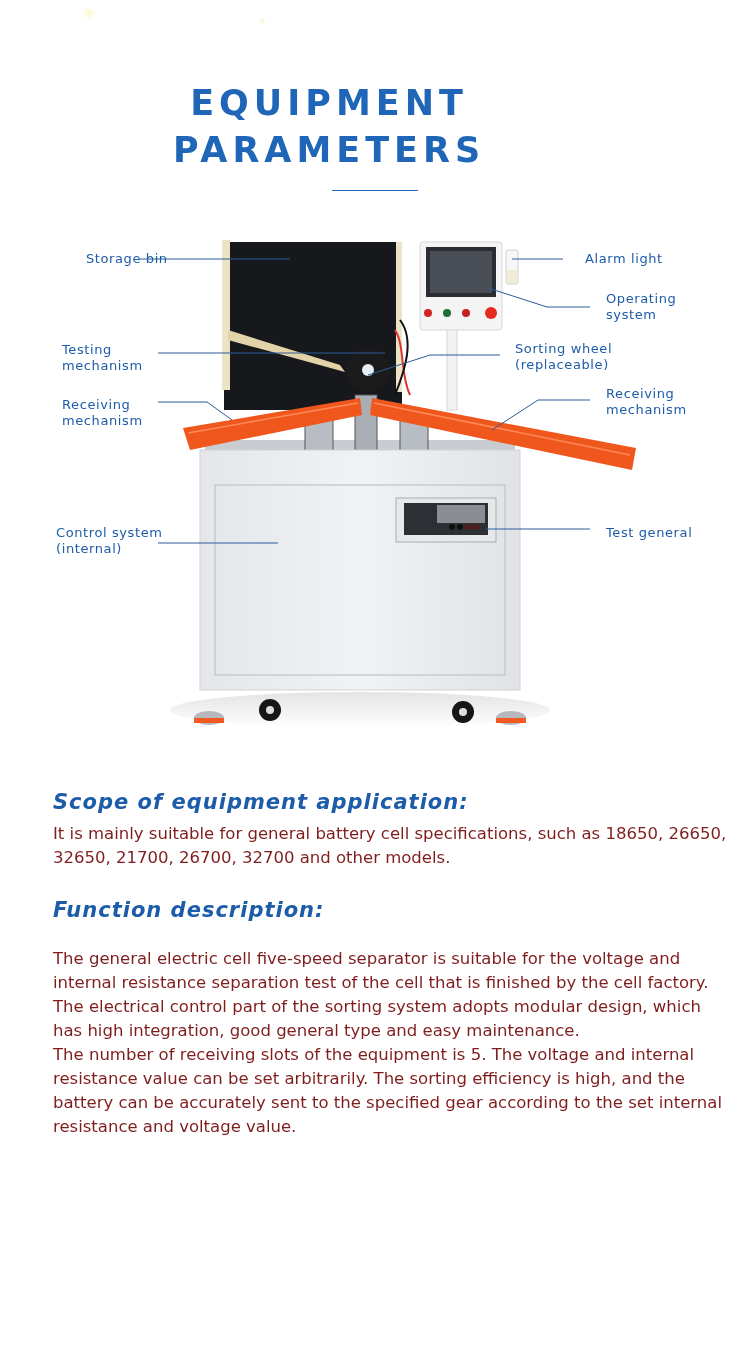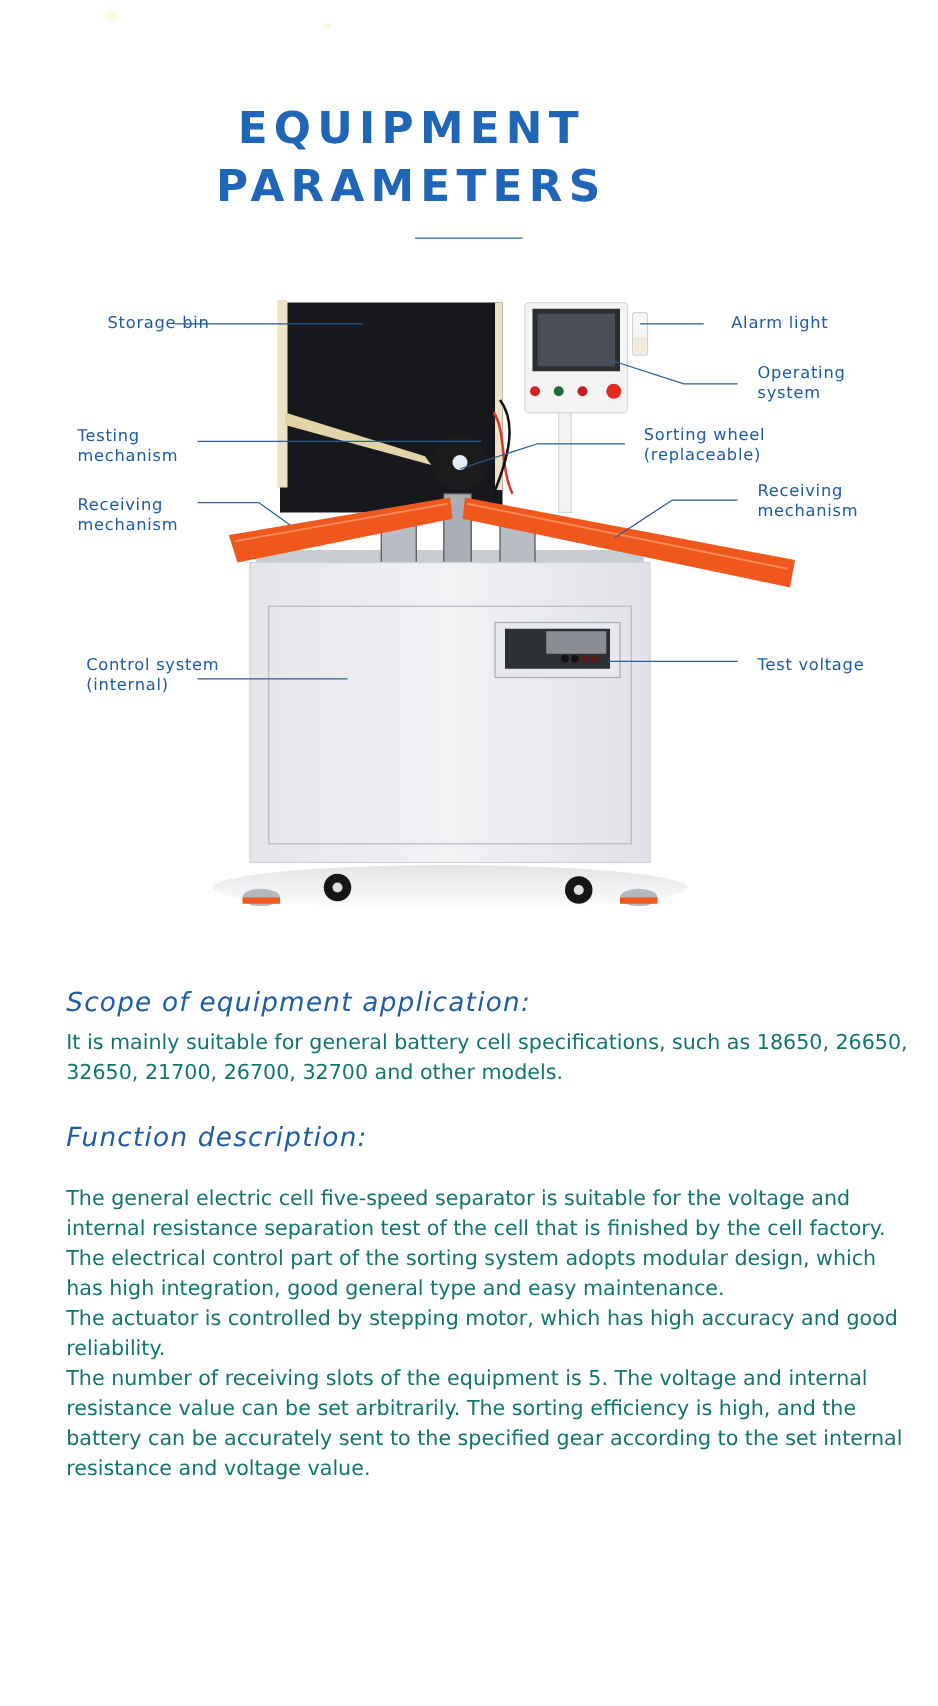--- a/index.html
+++ b/index.html
@@ -2,22 +2,22 @@
 <html><head>
 <meta charset="utf-8">
 <style>
   html, body { margin: 0; padding: 0; background: #ffffff; }
   body { width: 750px; height: 1365px; position: relative; overflow: hidden; font-family: "DejaVu Sans", sans-serif; }
   .sparkle { position: absolute; width: 14px; height: 14px; border-radius: 50%; background: radial-gradient(circle, rgba(250,245,200,0.9) 0%, rgba(255,255,255,0) 70%); }
   .title { position: absolute; left: 0; width: 658px; text-align: center; color: #1f66b8; font-family: "DejaVu Sans", sans-serif; font-weight: bold; font-size: 35px; letter-spacing: 5px; line-height: 1; }
   .title-rule { position: absolute; left: 332px; top: 190px; width: 86px; height: 1px; background: #1f66b8; }
   .machine { position: absolute; left: 0; top: 230px; width: 750px; height: 520px; }
   .label { position: absolute; color: #1d5ca8; font-family: "DejaVu Sans", sans-serif; font-size: 13px; line-height: 16px; letter-spacing: 0.6px; white-space: pre; }
-  .section-head { position: absolute; left: 53px; color: #1d5ca8; font-family: "DejaVu Sans", sans-serif; font-style: italic; font-weight: normal; font-size: 21px; letter-spacing: 1px; }
-  .para { position: absolute; left: 53px; width: 680px; color: #0f766e; font-family: "DejaVu Sans", sans-serif; font-size: 16.5px; line-height: 24px; }
+  .section-head { position: absolute; left: 53px; color: #1d5ca8; font-family: "DejaVu Sans", sans-serif; font-style: italic; font-weight: bold; font-size: 21px; letter-spacing: 1px; }
+  .para { position: absolute; left: 53px; width: 680px; color: #7f1d1d; font-family: "DejaVu Sans", sans-serif; font-size: 16.5px; line-height: 24px; }
   .para p { margin: 0; }
 </style>
 </head>
 <body>
 
 <div class="sparkle" style="left:82px;top:6px;"></div>
 <div class="sparkle" style="left:258px;top:17px;width:8px;height:8px;"></div>
 
 <div class="title" style="top:86px;">EQUIPMENT</div>
 <div class="title" style="top:133px;">PARAMETERS</div>
@@ -113,35 +113,34 @@
     <polyline points="590,400 538,400 492,430"></polyline>
     <line x1="486" y1="529" x2="590" y2="529"></line>
   </g>
 </svg>
 
 <div class="label" style="left:62px;top:251px;margin-left:24px;">Storage bin</div>
 <div class="label" style="left:62px;top:342px;">Testing
 mechanism</div>
 <div class="label" style="left:62px;top:397px;">Receiving
 mechanism</div>
-<div class="label" style="left:56px;top:525px;margin-left:13px;">Control system
+<div class="label" style="left:56px;top:525px;">Control system
 (internal)</div>
 <div class="label" style="left:585px;top:251px;">Alarm light</div>
 <div class="label" style="left:606px;top:291px;">Operating
 system</div>
 <div class="label" style="left:515px;top:341px;">Sorting wheel
 (replaceable)</div>
 <div class="label" style="left:606px;top:386px;">Receiving
 mechanism</div>
-<div class="label" style="left:606px;top:525px;">Test voltage</div>
+<div class="label" style="left:606px;top:525px;">Test general</div>
 
 <div class="section-head" style="top:790px;">Scope of equipment application:</div>
 <div class="para" style="top:822px;">
   <p>It is mainly suitable for general battery cell specifications, such as 18650, 26650, 32650, 21700, 26700, 32700 and other models.</p>
 </div>
 
 <div class="section-head" style="top:898px;">Function description:</div>
 <div class="para" style="top:930px;margin-top:17px;">
   <p>The general electric cell five-speed separator is suitable for the voltage and internal resistance separation test of the cell that is finished by the cell factory.</p>
   <p>The electrical control part of the sorting system adopts modular design, which has high integration, good general type and easy maintenance.</p>
-  <p>The actuator is controlled by stepping motor, which has high accuracy and good reliability.</p>
   <p>The number of receiving slots of the equipment is 5. The voltage and internal resistance value can be set arbitrarily. The sorting efficiency is high, and the battery can be accurately sent to the specified gear according to the set internal resistance and voltage value.</p>
 </div>
 
 </body></html>

